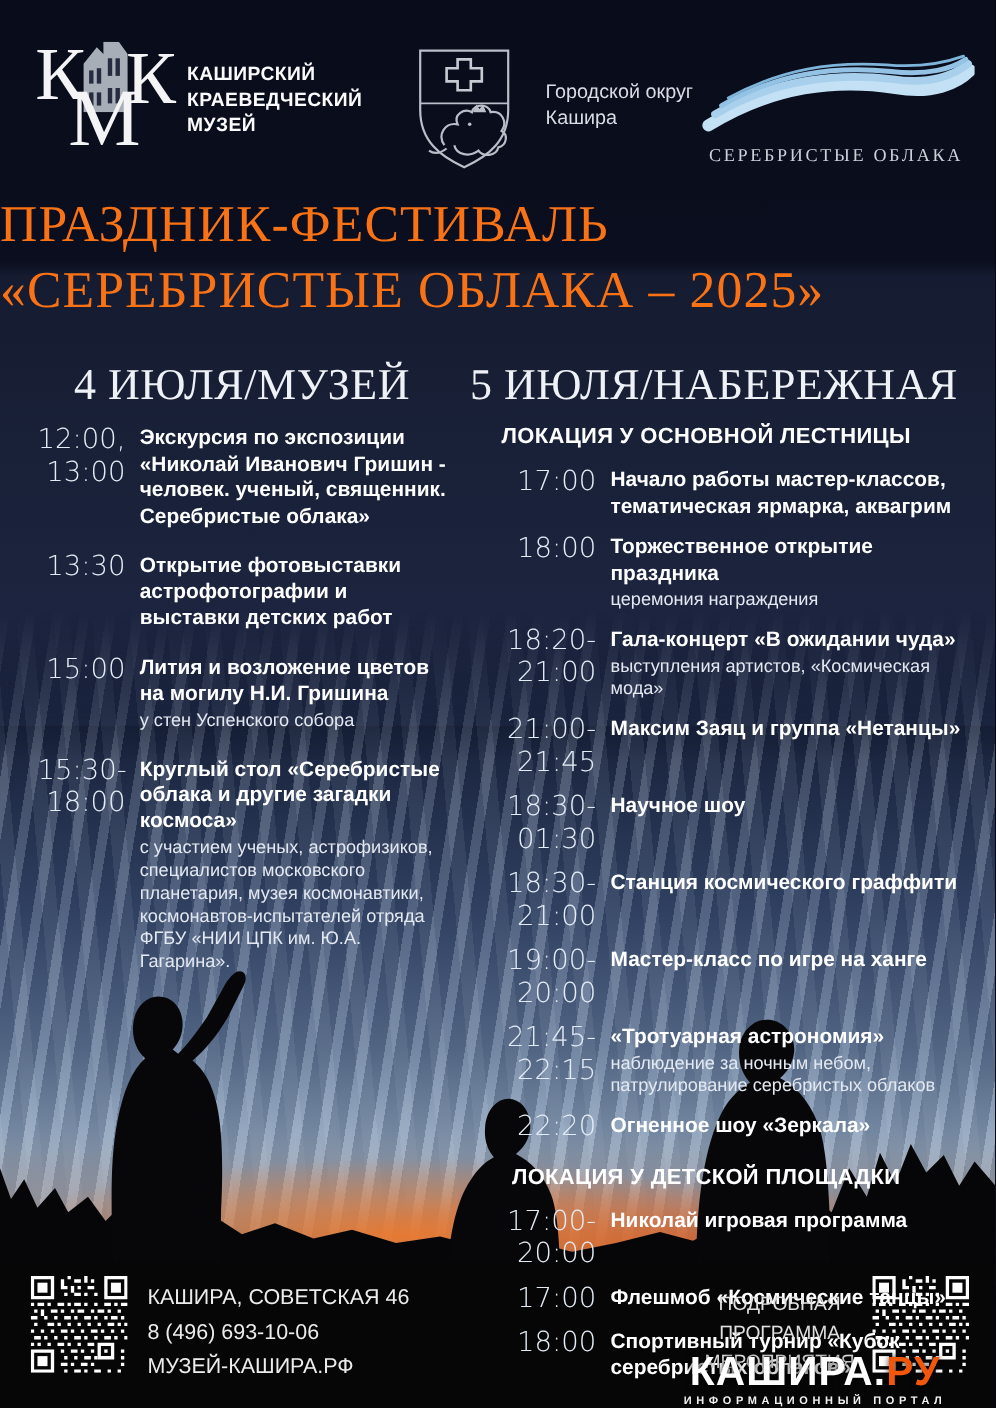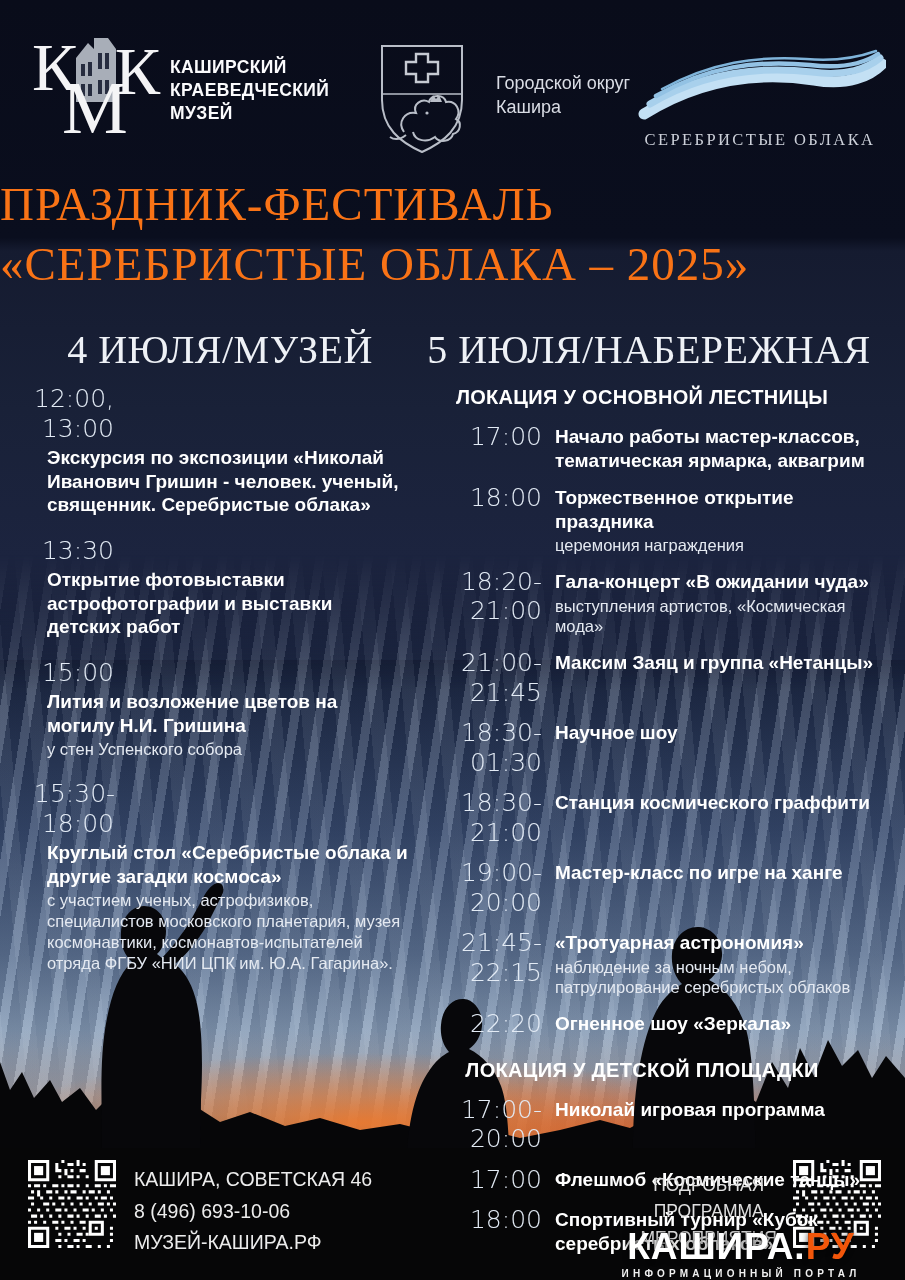--- a/index.html
+++ b/index.html
@@ -43,21 +43,21 @@
   .title .l1{font-size:47px;line-height:1.2;}
   .title .l2{font-size:47px;line-height:1.2;margin-top:4px;}
   
   .colhead{position:absolute;top:326px;font-family:"Liberation Serif",serif;font-size:40px;
            color:#eef1f6;text-align:center;letter-spacing:.5px;}
   .colhead.d1{left:34px;width:372px;}
   .colhead.d2{left:416px;width:466px;text-align:center;}
   .day1{position:absolute;left:34px;top:384px;width:374px;}
   .day2{position:absolute;left:402px;top:386px;width:480px;}
   .event{display:flex;align-items:flex-start;}
-  .day1 .event{margin-bottom:19px;flex-direction:column;}
+  .day1 .event{margin-bottom:19px;}
   .day2 .event{margin-bottom:11px;}
   .time{flex:none;text-align:right;font-family:"DejaVu Sans",sans-serif;font-size:25px;
         color:#e3ebf5;line-height:1.18;white-space:pre-line;font-weight:200;}
   .day1 .time{width:80px;}
   .day2 .time{width:140px;}
   .ebody{margin-left:13px;padding-top:3px;}
   .etitle{font-weight:bold;font-size:19px;line-height:1.24;color:#ffffff;}
   .enote{font-size:16.5px;line-height:1.26;color:#e4e9f1;margin-top:2px;white-space:pre-line;}
   .sect{text-align:center;font-weight:bold;font-size:20px;color:#ffffff;letter-spacing:.3px;
         margin:0 0 13px 0;}

